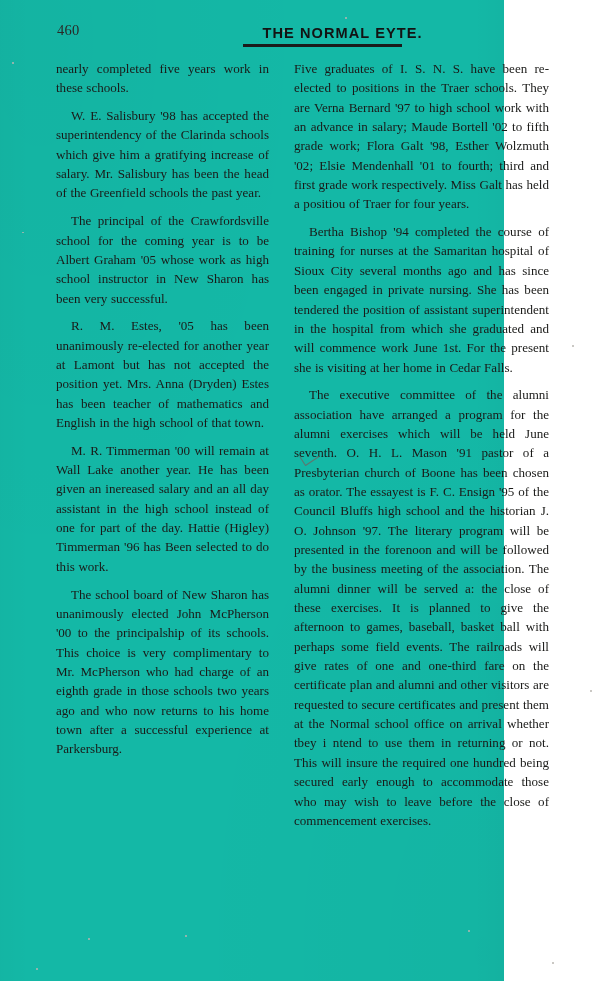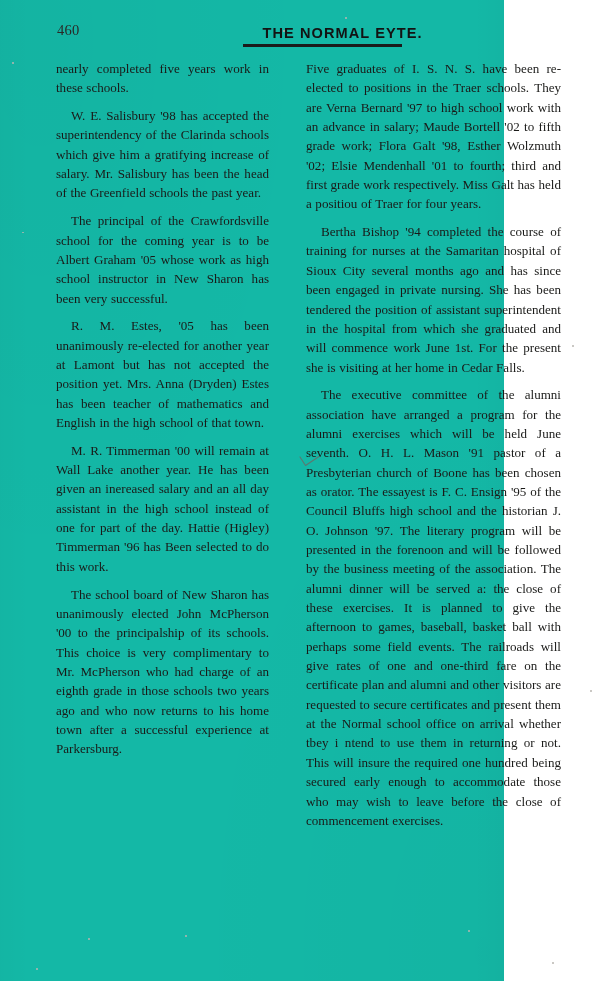--- a/index.html
+++ b/index.html
@@ -96,21 +96,21 @@
     position: absolute;
     top: 0;
     width: 213px;
     font-size: 13.05px;
     line-height: 19.35px;
     text-align: justify;
     text-justify: inter-word;
     color: #1a1a18;
   }
   .col-left  { left: 56px; }
-  .col-right { left: 306px; width: 255px; }
+  .col-right { left: 294px; width: 255px; }
 
   .col p {
     margin: 0 0 0 0;
     text-indent: 15px;
     hyphens: none;
     word-spacing: 0.3px;
   }
   .col p.first { text-indent: 0; }
   .col p + p { margin-top: 8.4px; }
 

